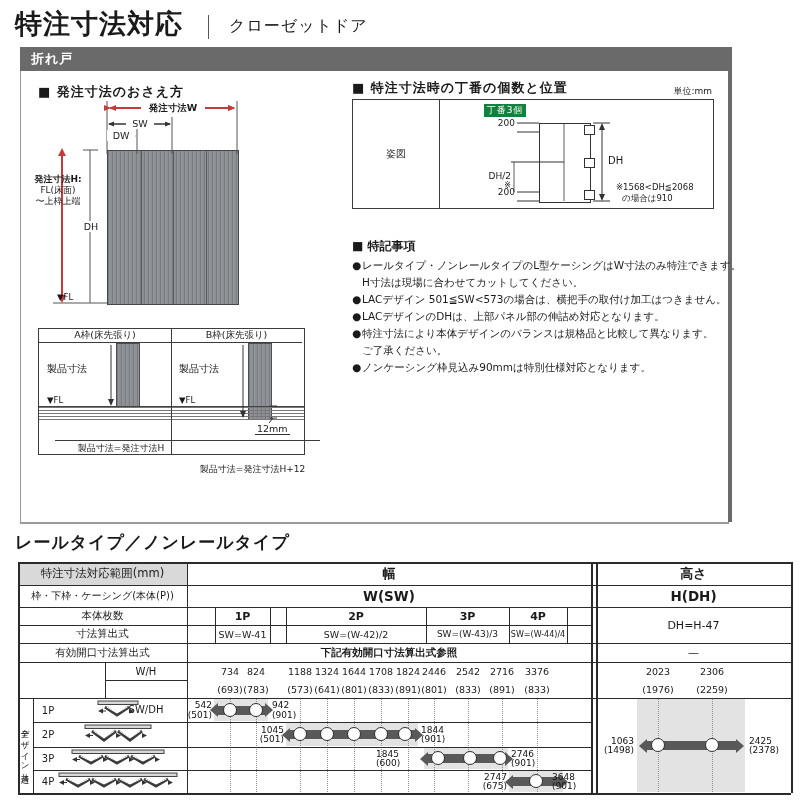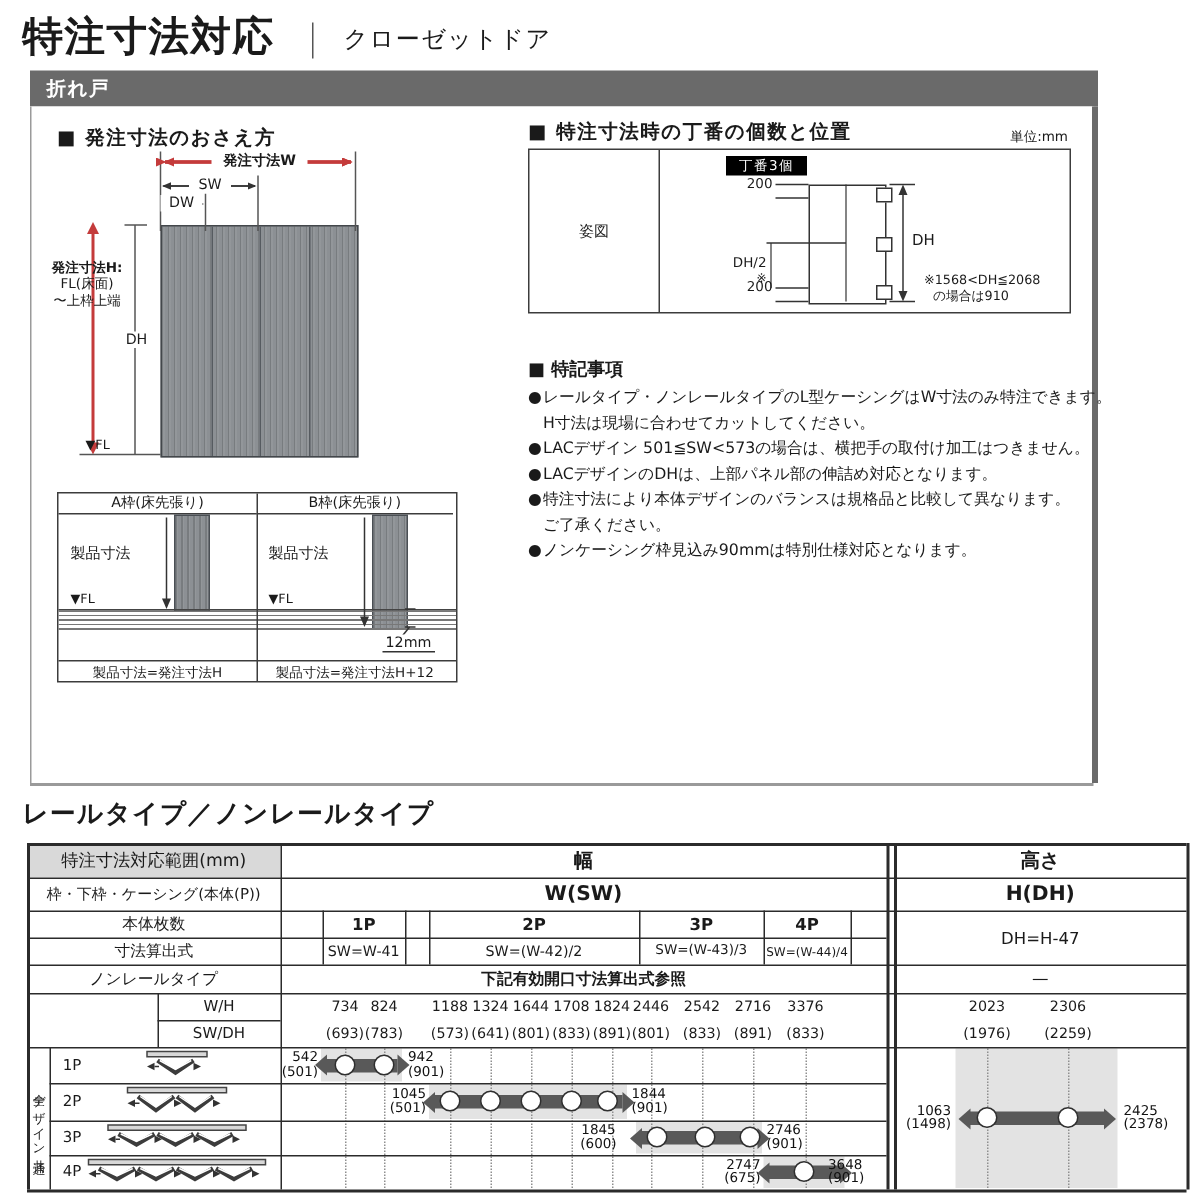--- a/index.html
+++ b/index.html
@@ -26,26 +26,26 @@
   .panel-div{position:absolute;top:0;width:1px;height:100%;background:#565b60;}
   .dim-label{position:absolute;background:#fff;font-size:9.5px;text-align:center;line-height:11px;padding:0 1px;}
   .tiny{font-size:8.5px;}
   
   #frame-table{left:38px;top:328px;width:265px;height:125px;border:1.5px solid #3c3c3c;background:#fff;}
   #frame-table .hdr{position:absolute;top:0;height:14px;font-size:9.5px;display:flex;align-items:center;justify-content:center;border-bottom:1px solid #3c3c3c;box-sizing:border-box;}
   #frame-divider{left:132px;top:0;width:1px;height:100%;background:#3c3c3c;}
   #floor-hatch{left:0;top:77px;width:100%;height:13px;
      background:repeating-linear-gradient(180deg,#777 0,#777 1px,rgba(0,0,0,0) 1px,rgba(0,0,0,0) 3px);
      border-top:1px solid #444;}
-  #frame-caption-row{left:0;top:111px;width:100%;height:14px;border-top:1px solid #3c3c3c;}
+  #frame-caption-row{left:16px;top:111px;width:100%;height:14px;border-top:1px solid #3c3c3c;}
   .cap{position:absolute;top:0;height:14px;font-size:9px;display:flex;align-items:center;justify-content:center;}
   
   #hinge-table{left:352px;top:99px;width:360px;height:108px;border:1.5px solid #3c3c3c;background:#fff;}
   #hinge-divider{left:86px;top:0;width:1px;height:100%;background:#3c3c3c;}
-  #hinge-badge{left:131px;top:4px;width:54px;height:13px;background:#000000;color:#fff;font-size:9px;display:flex;align-items:center;justify-content:center;letter-spacing:1px;}
+  #hinge-badge{left:131px;top:4px;width:42px;height:13px;background:#15803d;color:#fff;font-size:9px;display:flex;align-items:center;justify-content:center;letter-spacing:1px;}
   #hinge-door{left:186px;top:23px;width:50px;height:78px;border:1px solid #333;background:#fff;}
   .hinge-sq{position:absolute;width:9px;height:8px;background:#fff;border:1px solid #333;}
   
   #notes-list{left:352px;top:257px;width:390px;font-size:10.5px;line-height:17px;}
   .note-row{display:flex;}
   .note-bullet{width:10px;flex:none;}
   
   #rail-heading{left:15px;top:531px;font-size:17px;font-weight:bold;letter-spacing:1px;}
   
   .tline{position:absolute;background:#2b2b2b;}
@@ -143,21 +143,21 @@
       <line x1="231" y1="89" x2="238" y2="89" stroke="#333" stroke-width="1"></line>
       <line x1="234" y1="89" x2="226" y2="99" stroke="#333" stroke-width="1"></line>
     </svg>
     <div class="abs" style="left:8px;top:33px;font-size:10px;">製品寸法</div>
     <div class="abs" style="left:140px;top:33px;font-size:10px;">製品寸法</div>
     <div class="abs tiny" style="left:8px;top:66px;">▼FL</div>
     <div class="abs tiny" style="left:140px;top:66px;">▼FL</div>
     <div class="abs wbg" style="left:216px;top:94px;font-size:9.5px;padding:0 2px;border-bottom:1px solid #333;">12mm</div>
     <div class="abs" id="frame-caption-row">
       <div class="cap" style="left:0;width:132px;">製品寸法=発注寸法H</div>
-      <div class="cap" style="left:132px;width:131px;">製品寸法=発注寸法H+12</div>
+      <div class="cap" style="left:132px;width:131px;margin-top:21px;">製品寸法=発注寸法H+12</div>
     </div>
   </div>
 
   <div class="abs sec-head" style="left:352px;top:79px;">■ 特注寸法時の丁番の個数と位置</div>
   <div class="abs" style="left:652px;top:85px;width:60px;font-size:9px;text-align:right;">単位:mm</div>
 
   <div class="abs" id="hinge-table">
     <div class="abs" id="hinge-divider"></div>
     <div class="abs" style="left:0;top:0;width:86px;height:108px;display:flex;align-items:center;justify-content:center;font-size:10px;">姿図</div>
     <div class="abs" id="hinge-badge">丁番3個</div>
@@ -271,21 +271,21 @@
       <div class="rlbl" style="left: 421px; top: 725.5px; width: 46px; height: 20px;">
         <div>1844</div>
         <div>(901)</div>
       </div>
       <div class="rbar" style="left: 427px; top: 754px; width: 78px; height: 9px; background: rgb(89, 89, 89);"></div>
       <div class="rarrow" style="left: 420px; top: 751.5px; width: 0px; height: 0px; border-right: 8px solid rgb(89, 89, 89);"></div>
       <div class="rarrow" style="left: 505px; top: 751.5px; width: 0px; height: 0px; border-left: 8px solid rgb(89, 89, 89);"></div>
       <div class="rcirc" style="left: 431px; top: 751px; width: 12px; height: 12px;"></div>
       <div class="rcirc" style="left: 463px; top: 751px; width: 12px; height: 12px;"></div>
       <div class="rcirc" style="left: 493px; top: 751px; width: 12px; height: 12px;"></div>
-      <div class="rlbl" style="left: 376px; top: 749.5px; width: 46px; height: 20px; text-align: center;">
+      <div class="rlbl" style="left: 376px; top: 749.5px; width: 46px; height: 20px; text-align: left;">
         <div>1845</div>
         <div>(600)</div>
       </div>
       <div class="rlbl" style="left: 511px; top: 749.5px; width: 46px; height: 20px;">
         <div>2746</div>
         <div>(901)</div>
       </div>
       <div class="rbar" style="left: 512px; top: 777px; width: 48px; height: 9px; background: rgb(89, 89, 89);"></div>
       <div class="rarrow" style="left: 505px; top: 774.5px; width: 0px; height: 0px; border-right: 8px solid rgb(89, 89, 89);"></div>
       <div class="rarrow" style="left: 560px; top: 774.5px; width: 0px; height: 0px; border-left: 8px solid rgb(89, 89, 89);"></div>
@@ -382,25 +382,25 @@
       <div class="tcell" style="left: 215px; top: 607px; width: 55px; height: 18px; font-size: 11px; font-weight: bold;">1P</div>
       <div class="tcell" style="left: 286px; top: 607px; width: 140px; height: 18px; font-size: 11px; font-weight: bold;">2P</div>
       <div class="tcell" style="left: 426px; top: 607px; width: 83px; height: 18px; font-size: 11px; font-weight: bold;">3P</div>
       <div class="tcell" style="left: 509px; top: 607px; width: 58px; height: 18px; font-size: 11px; font-weight: bold;">4P</div>
       <div class="tcell" style="left: 596px; top: 607px; width: 195px; height: 36px; font-size: 11px;">DH=H-47</div>
       <div class="tcell" style="left: 18px; top: 625px; width: 169px; height: 18px; font-size: 10.5px;">寸法算出式</div>
       <div class="tcell" style="left: 215px; top: 625px; width: 55px; height: 18px; font-size: 9.5px;">SW=W-41</div>
       <div class="tcell" style="left: 286px; top: 625px; width: 140px; height: 18px; font-size: 9.5px;">SW=(W-42)/2</div>
       <div class="tcell" style="left: 426px; top: 625px; width: 83px; height: 18px; font-size: 9px;">SW=(W-43)/3</div>
       <div class="tcell" style="left: 509px; top: 625px; width: 58px; height: 18px; font-size: 8px;">SW=(W-44)/4</div>
-      <div class="tcell" style="left: 18px; top: 643px; width: 169px; height: 19px; font-size: 10.5px;">ノンレールタイプ</div>
+      <div class="tcell" style="left: 18px; top: 643px; width: 169px; height: 19px; font-size: 10.5px;">有効開口寸法算出式</div>
       <div class="tcell" style="left: 187px; top: 643px; width: 404px; height: 19px; font-size: 10.5px; font-weight: bold;">下記有効開口寸法算出式参照</div>
       <div class="tcell" style="left: 596px; top: 643px; width: 195px; height: 19px; font-size: 11px;">—</div>
       <div class="tcell" style="left: 105px; top: 662px; width: 82px; height: 18px; font-size: 10px;">W/H</div>
-      <div class="tcell" style="left: 105px; top: 680px; width: 82px; height: 18px; font-size: 10px;">SW/DH</div>
+      <div class="tcell" style="left: 105px; top: 700px; width: 82px; height: 18px; font-size: 10px;">SW/DH</div>
       <div class="tcell" style="left: 213px; top: 662px; width: 34px; height: 18px; font-size: 9.5px;">734</div>
       <div class="tcell" style="left: 239px; top: 662px; width: 34px; height: 18px; font-size: 9.5px;">824</div>
       <div class="tcell" style="left: 211px; top: 680px; width: 38px; height: 18px; font-size: 9.5px;">(693)</div>
       <div class="tcell" style="left: 237px; top: 680px; width: 38px; height: 18px; font-size: 9.5px;">(783)</div>
       <div class="tcell" style="left: 283px; top: 662px; width: 34px; height: 18px; font-size: 9.5px;">1188</div>
       <div class="tcell" style="left: 310px; top: 662px; width: 34px; height: 18px; font-size: 9.5px;">1324</div>
       <div class="tcell" style="left: 337px; top: 662px; width: 34px; height: 18px; font-size: 9.5px;">1644</div>
       <div class="tcell" style="left: 364px; top: 662px; width: 34px; height: 18px; font-size: 9.5px;">1708</div>
       <div class="tcell" style="left: 391px; top: 662px; width: 34px; height: 18px; font-size: 9.5px;">1824</div>
       <div class="tcell" style="left: 281px; top: 680px; width: 38px; height: 18px; font-size: 9.5px;">(573)</div>

